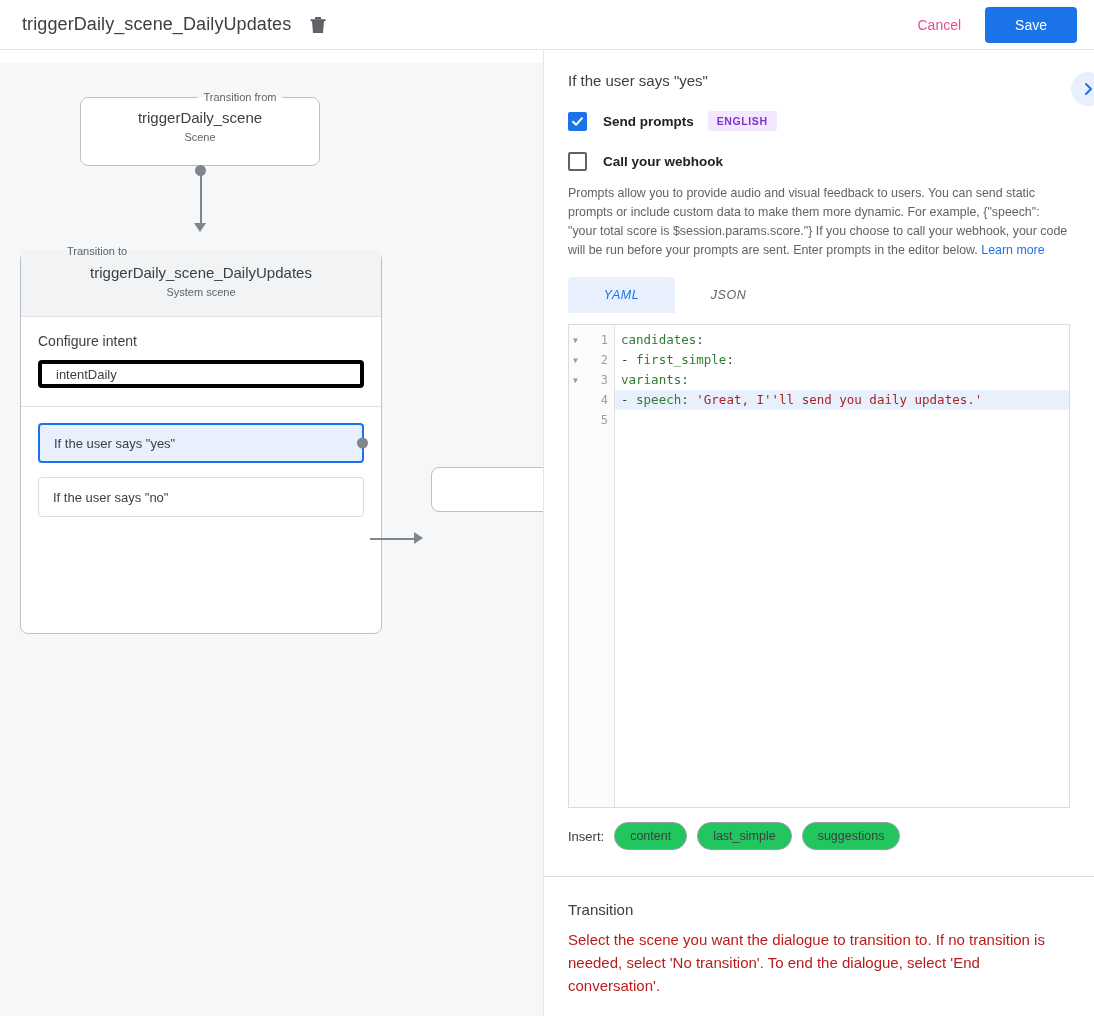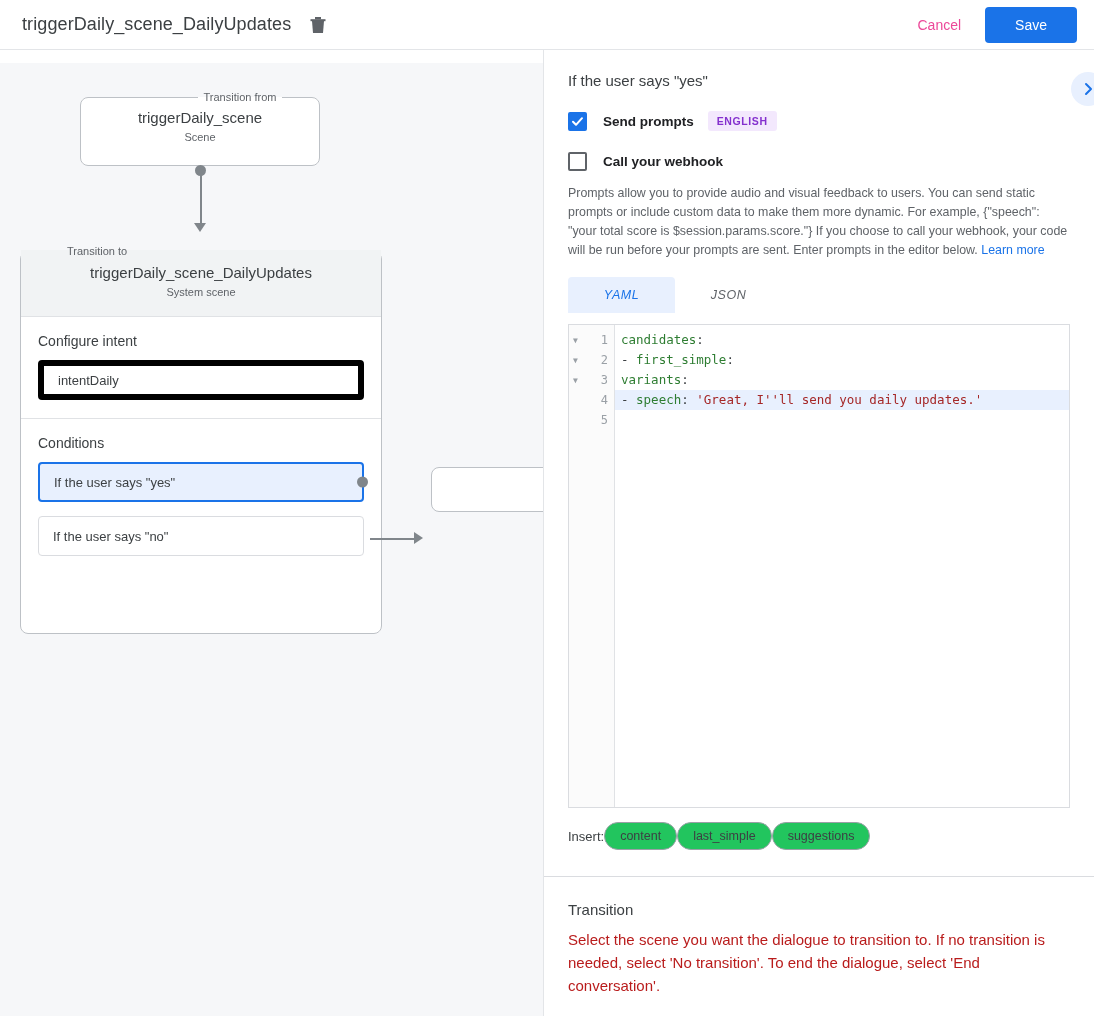--- a/index.html
+++ b/index.html
@@ -83,21 +83,21 @@
   .to-head {
     background: #f1f3f4; text-align: center;
     padding: 8px 0 18px; border-radius: 0 0 0 0;
     margin-top: -7px;
   }
   .to-head .node-title { font-size: 15px; }
   .to-divider { height: 1px; background: #e0e2e5; }
   .sect { padding: 16px 17px 18px; }
   .sect-label { font-size: 14px; color: #3c4043; margin-bottom: 11px; }
   .field-box {
-    border: 6px solid #000000; border-radius: 4px; height: 40px;
+    border: 4px solid #000000; border-radius: 4px; height: 28px;
     display: flex; align-items: center; padding: 0 14px;
     font-size: 13px; color: #3c4043; background: #fff; cursor: pointer;
   }
   .cond-item {
     border: 1px solid #dadce0; border-radius: 4px; height: 40px;
     display: flex; align-items: center; padding: 0 14px;
     font-size: 13px; color: #3c4043; background: #fff;
     margin-bottom: 14px; cursor: pointer; position: relative;
   }
   .cond-item.selected {
@@ -190,21 +190,21 @@
     flex: 1 1 auto; font-family: "DejaVu Sans Mono", monospace; font-size: 12.5px;
     padding-top: 5px; overflow: hidden; white-space: nowrap;
   }
   .code-row { height: 20px; line-height: 20px; padding-left: 6px; }
   .code-row.hl { background: #e8f0fe; }
   .k { color: #2e7d32; }
   .s { color: #a52727; }
   .p { color: #3c4043; }
 
   .insert-row {
-    display: flex; align-items: center; margin-top: 14px;
+    display: flex; align-items: center; gap: 10px; margin-top: 14px;
   }
   .insert-label { font-size: 13px; color: #3c4043; }
   .chip {
     border: 1px solid #9aa0a6; border-radius: 14px;
     font-size: 12.5px; color: #3c4043; padding: 6px 15px; cursor: pointer;
     background: #22c55e;
   }
 
   .section-divider {
     height: 1px; background: #dadce0; margin: 26px 0 0 0;
@@ -261,21 +261,20 @@
     </div>
     <div class="to-divider"></div>
 
     <div class="sect">
       <div class="sect-label">Configure intent</div>
       <div class="field-box">intentDaily</div>
     </div>
     <div class="to-divider"></div>
 
     <div class="sect">
-      <div class="sect-label">Conditions</div>
       <div class="cond-item selected">
         <span>If the user says "yes"</span>
         <span class="cond-dot"></span>
       </div>
       <div class="cond-item">
         <span>If the user says "no"</span>
       </div>
     </div>
   </fieldset>
 

